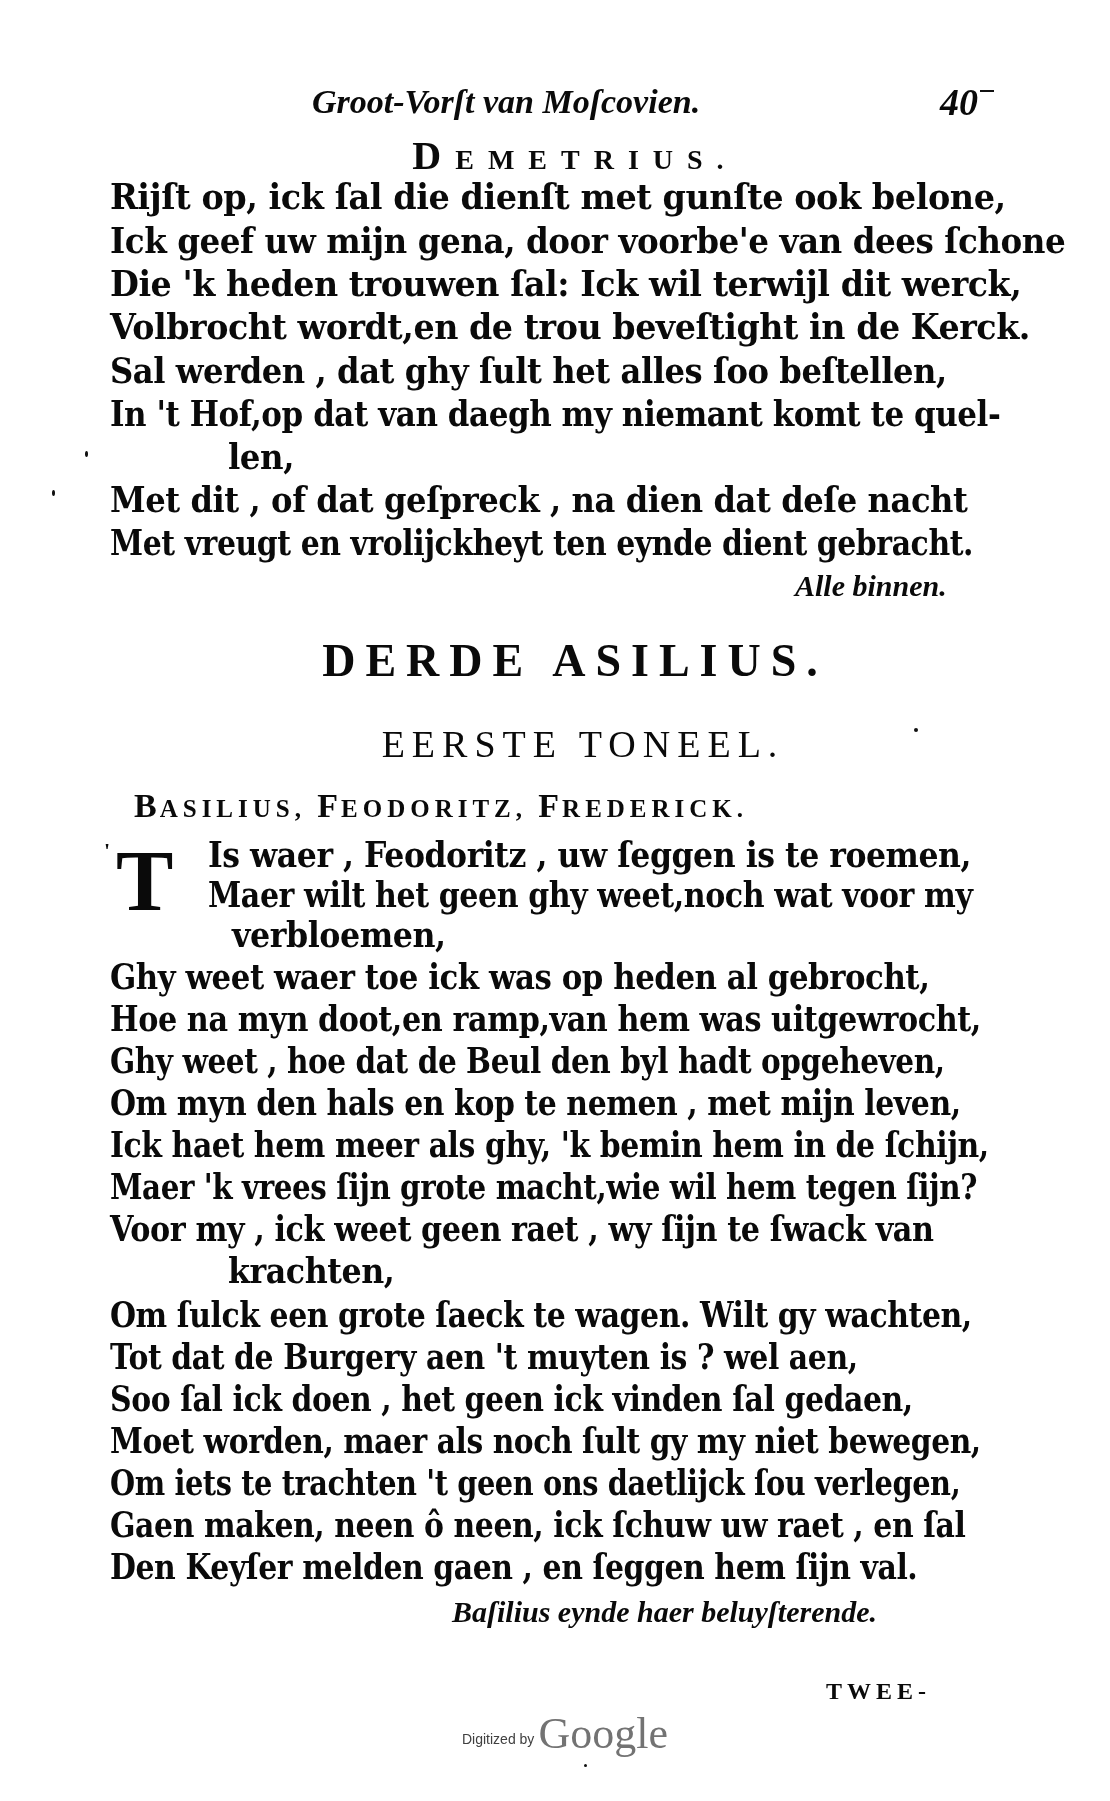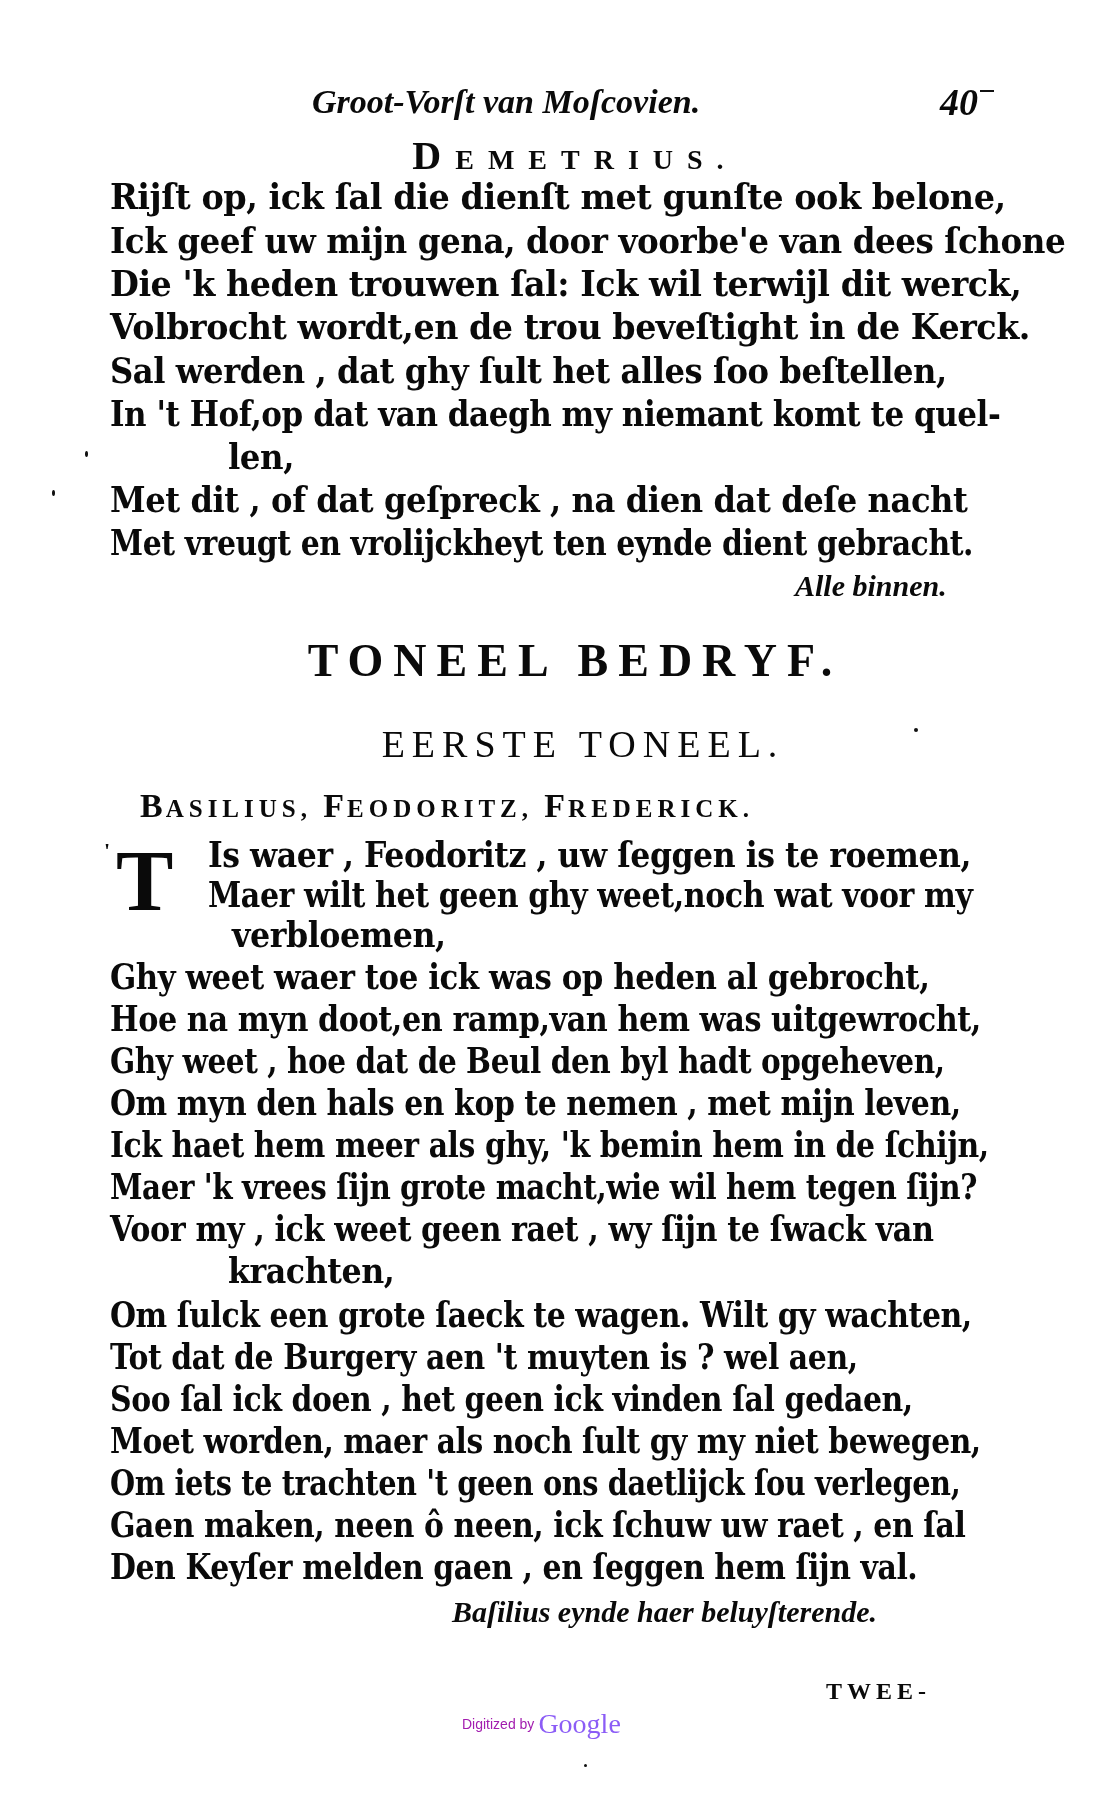--- a/index.html
+++ b/index.html
@@ -43,21 +43,21 @@
       font-family: "Liberation Serif", serif; font-weight: bold;
       font-size: 46px; line-height: 50px; letter-spacing: 10px; white-space: nowrap;
     }
     .scene-title {
       position: absolute; left: 0; width: 1110px; top: 722px; text-align: center;
       padding-left: 56px; box-sizing: border-box;
       font-family: "Liberation Serif", serif;
       font-size: 38px; line-height: 44px; letter-spacing: 7px; white-space: nowrap;
     }
     .cast {
-      position: absolute; left: 140px; top: 786px; white-space: nowrap;
+      position: absolute; left: 134px; top: 786px; white-space: nowrap;
       font-family: "Liberation Serif", serif; font-weight: bold;
       font-size: 25px; line-height: 40px; letter-spacing: 5px;
     }
     .cast .cap { font-size: 34px; letter-spacing: 3px; }
     .dropcap {
       position: absolute; left: 116px; top: 838px;
       font-family: "Liberation Serif", serif; font-weight: bold;
       font-size: 86px; line-height: 86px;
     }
     .dropcap-mark {
@@ -66,24 +66,24 @@
     }
     .catchword {
       position: absolute; left: 826px; top: 1672px; white-space: nowrap;
       font-family: "Liberation Serif", serif; font-weight: bold;
       font-size: 24px; line-height: 38px; letter-spacing: 5px;
     }
     .watermark {
       position: absolute; left: 462px; top: 1708px; white-space: nowrap; color: #9a9a9a;
     }
     .watermark .small {
-      font-family: "Liberation Sans", sans-serif; font-size: 14px; color: #a21caf; vertical-align: 4px;
+      font-family: "Liberation Sans", sans-serif; font-size: 14px; color: #404040; vertical-align: 4px;
     }
     .watermark .big {
-      font-family: "Liberation Serif", serif; font-size: 28px; color: #8b5cf6; letter-spacing: 0px;
+      font-family: "Liberation Serif", serif; font-size: 44px; color: #737373; letter-spacing: 0px;
     }
     .speck { position: absolute; background: #111; border-radius: 50%; }
   </style>
 </head>
 <body>
 
 <div class="page">
 
   <div class="running-head">Groot-Vorſt van Moſcovien.</div>
   <div class="page-number">40</div>
@@ -94,21 +94,21 @@
   <div class="ln" style="left:110px; top:220px; transform:scaleX(0.905);">Ick geef uw mijn gena, door voorbe'e van dees ſchone</div>
   <div class="ln" style="left:110px; top:263px; transform:scaleX(0.925);">Die 'k heden trouwen ſal: Ick wil terwijl dit werck,</div>
   <div class="ln" style="left:110px; top:306px; transform:scaleX(0.925);">Volbrocht wordt,en de trou beveſtight in de Kerck.</div>
   <div class="ln" style="left:110px; top:350px; transform:scaleX(0.895);">Sal werden , dat ghy ſult het alles ſoo beſtellen,</div>
   <div class="ln" style="left:110px; top:393px; transform:scaleX(0.86);">In 't Hof,op dat van daegh my niemant  komt te quel-</div>
   <div class="ln" style="left:228px; top:436px; transform:scaleX(0.9);">len,</div>
   <div class="ln" style="left:110px; top:479px; transform:scaleX(0.895);">Met dit , of dat geſpreck , na dien dat deſe nacht</div>
   <div class="ln" style="left:110px; top:522px; transform:scaleX(0.83);">Met vreugt en vrolijckheyt ten eynde dient gebracht.</div>
   <div class="stage-dir" style="left:795px; top:568px;">Alle binnen.</div>
 
-  <div class="act-title">TONEEL BEDRYF.</div>
+  <div class="act-title">DERDE ASILIUS.</div>
   <div class="scene-title">EERSTE TONEEL.</div>
   <div class="cast"><span class="cap">B</span><span>ASILIUS, </span><span class="cap">F</span><span>EODORITZ, </span><span class="cap">F</span><span>REDERICK.</span></div>
 
   <div class="dropcap-mark">'</div>
   <div class="dropcap">T</div>
 
   <div class="ln" style="left:208px; top:834px; transform:scaleX(0.875);">Is waer , Feodoritz , uw ſeggen is te roemen,</div>
   <div class="ln" style="left:208px; top:874px; transform:scaleX(0.835);">Maer wilt het geen ghy weet,noch wat voor my</div>
   <div class="ln" style="left:232px; top:914px; transform:scaleX(0.88);">verbloemen,</div>
   <div class="ln" style="left:110px; top:956px; transform:scaleX(0.855);">Ghy weet waer toe ick was op heden al gebrocht,</div>

